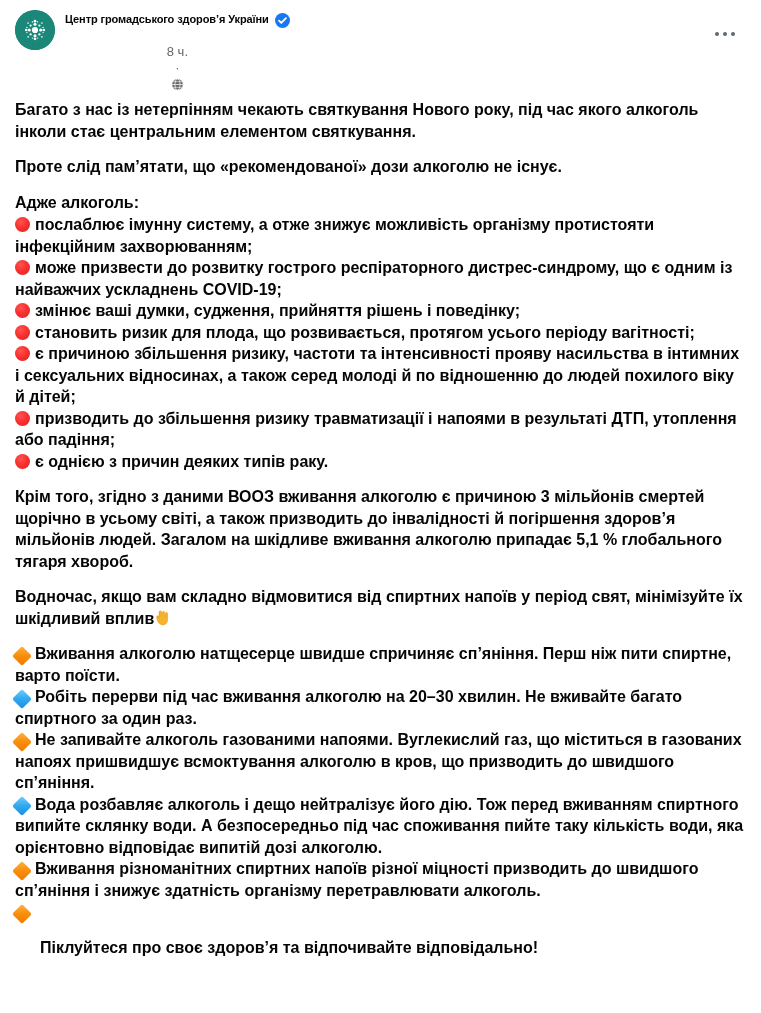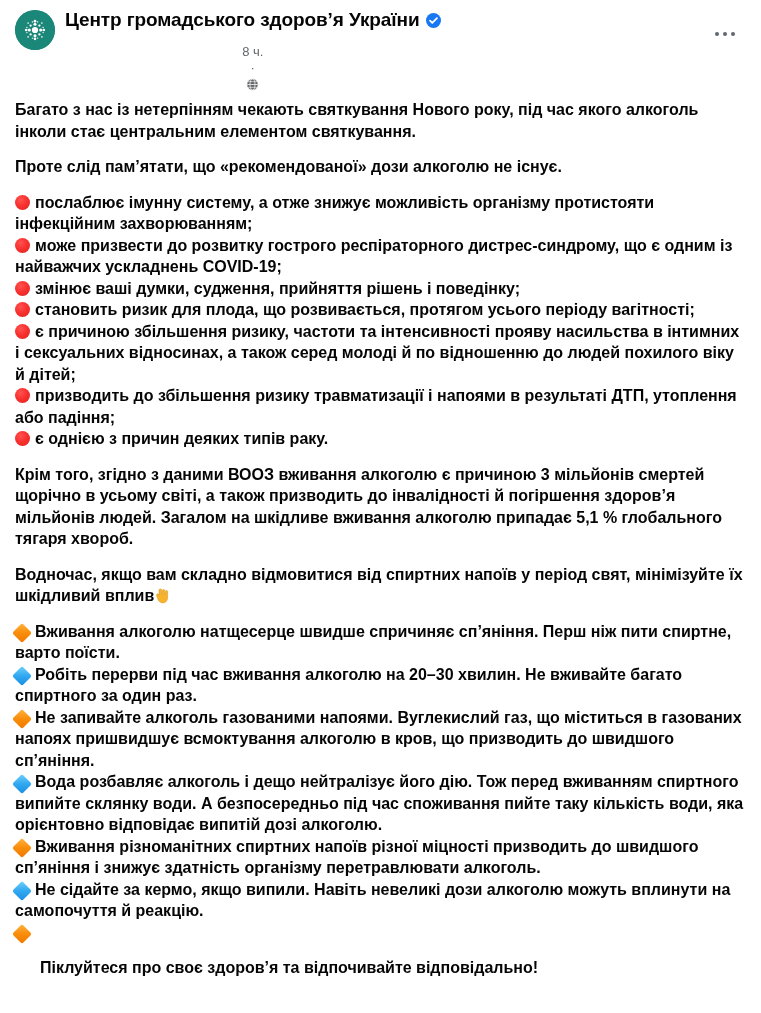--- a/index.html
+++ b/index.html
@@ -50,21 +50,21 @@
     justify-content: center;
     padding-top: 0px;
   }
 
   .name-row {
     display: flex;
     align-items: center;
     line-height: 19px;
   }
   .page-name {
-    font-size: 19px;
+    font-size: 11px;
     font-weight: bold;
     color: #050505;
     letter-spacing: -0.1px;
     white-space: nowrap;
   }
   .verified {
     margin-left: 6px;
     width: 15px;
     height: 15px;
     display: inline-block;
@@ -236,20 +236,21 @@
       <span class="dot"></span>
       <span class="dot"></span>
       <span class="dot"></span>
     </div>
   </div>
 
   <div class="post-body">
 
     <p class="para">Багато з нас із нетерпінням чекають святкування Нового року, під час якого алкоголь інколи стає центральним елементом святкування.</p>
     <p class="para">Проте слід пам’ятати, що «рекомендованої» дози алкоголю не існує.</p>
+    <p class="para tight" style="margin-bottom:0">Адже алкоголь:</p>
 
     <div class="bullet-list">
       <div class="bullet-item">
         <span class="bullet-glyph dot-red"></span><span>послаблює імунну систему, а отже знижує можливість організму протистояти інфекційним захворюванням;</span>
       </div>
       <div class="bullet-item">
         <span class="bullet-glyph dot-red"></span><span>може призвести до розвитку гострого респіраторного дистрес-синдрому, що є одним із найважчих ускладнень COVID-19;</span>
       </div>
       <div class="bullet-item">
         <span class="bullet-glyph dot-red"></span><span>змінює ваші думки, судження, прийняття рішень і поведінку;</span>
@@ -284,23 +285,20 @@
       <div class="bullet-item">
         <span class="diamond-wrap"><span class="diamond orange"></span></span><span>Не запивайте алкоголь газованими напоями. Вуглекислий газ, що міститься в газованих напоях пришвидшує всмоктування алкоголю в кров, що призводить до швидшого сп’яніння.</span>
       </div>
       <div class="bullet-item">
         <span class="diamond-wrap"><span class="diamond blue"></span></span><span>Вода розбавляє алкоголь і дещо нейтралізує його дію. Тож перед вживанням спиртного випийте склянку води. А безпосередньо під час споживання пийте таку кількість води, яка орієнтовно відповідає випитій дозі алкоголю.</span>
       </div>
       <div class="bullet-item">
         <span class="diamond-wrap"><span class="diamond orange"></span></span><span>Вживання різноманітних спиртних напоїв різної міцності призводить до швидшого сп’яніння і знижує здатність організму перетравлювати алкоголь.</span>
       </div>
       <div class="bullet-item">
-        <span class="diamond-wrap"><span class="diamond blue"></span></span><span>Не сідайте за кермо, якщо випили. Навіть невеликі дози алкоголю можуть вплинути на самопочуття й реакцію.</span>
-      </div>
-      <div class="bullet-item">
         <span class="diamond-wrap"><span class="diamond orange"></span></span>
       </div>
     </div>
 
     <p class="para">Піклуйтеся про своє здоров’я та відпочивайте відповідально!</p>
 
   </div>
 </div>
 
 </body></html>

